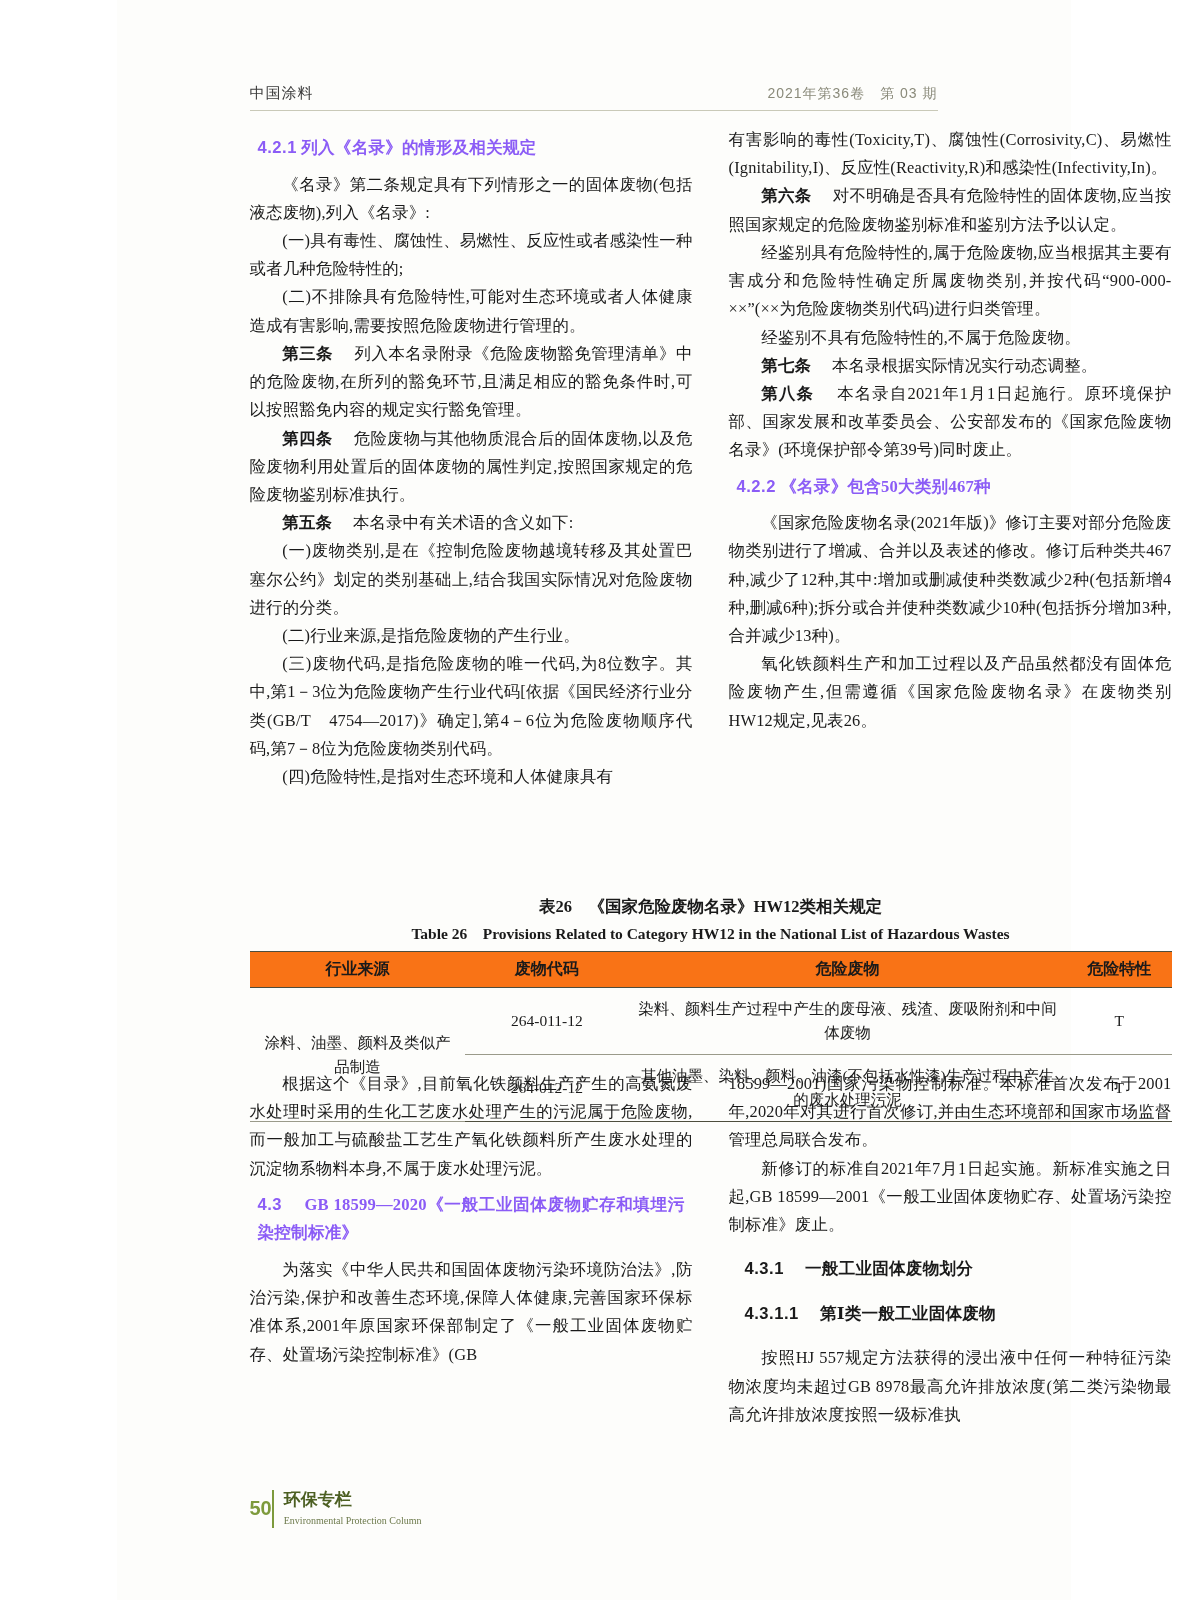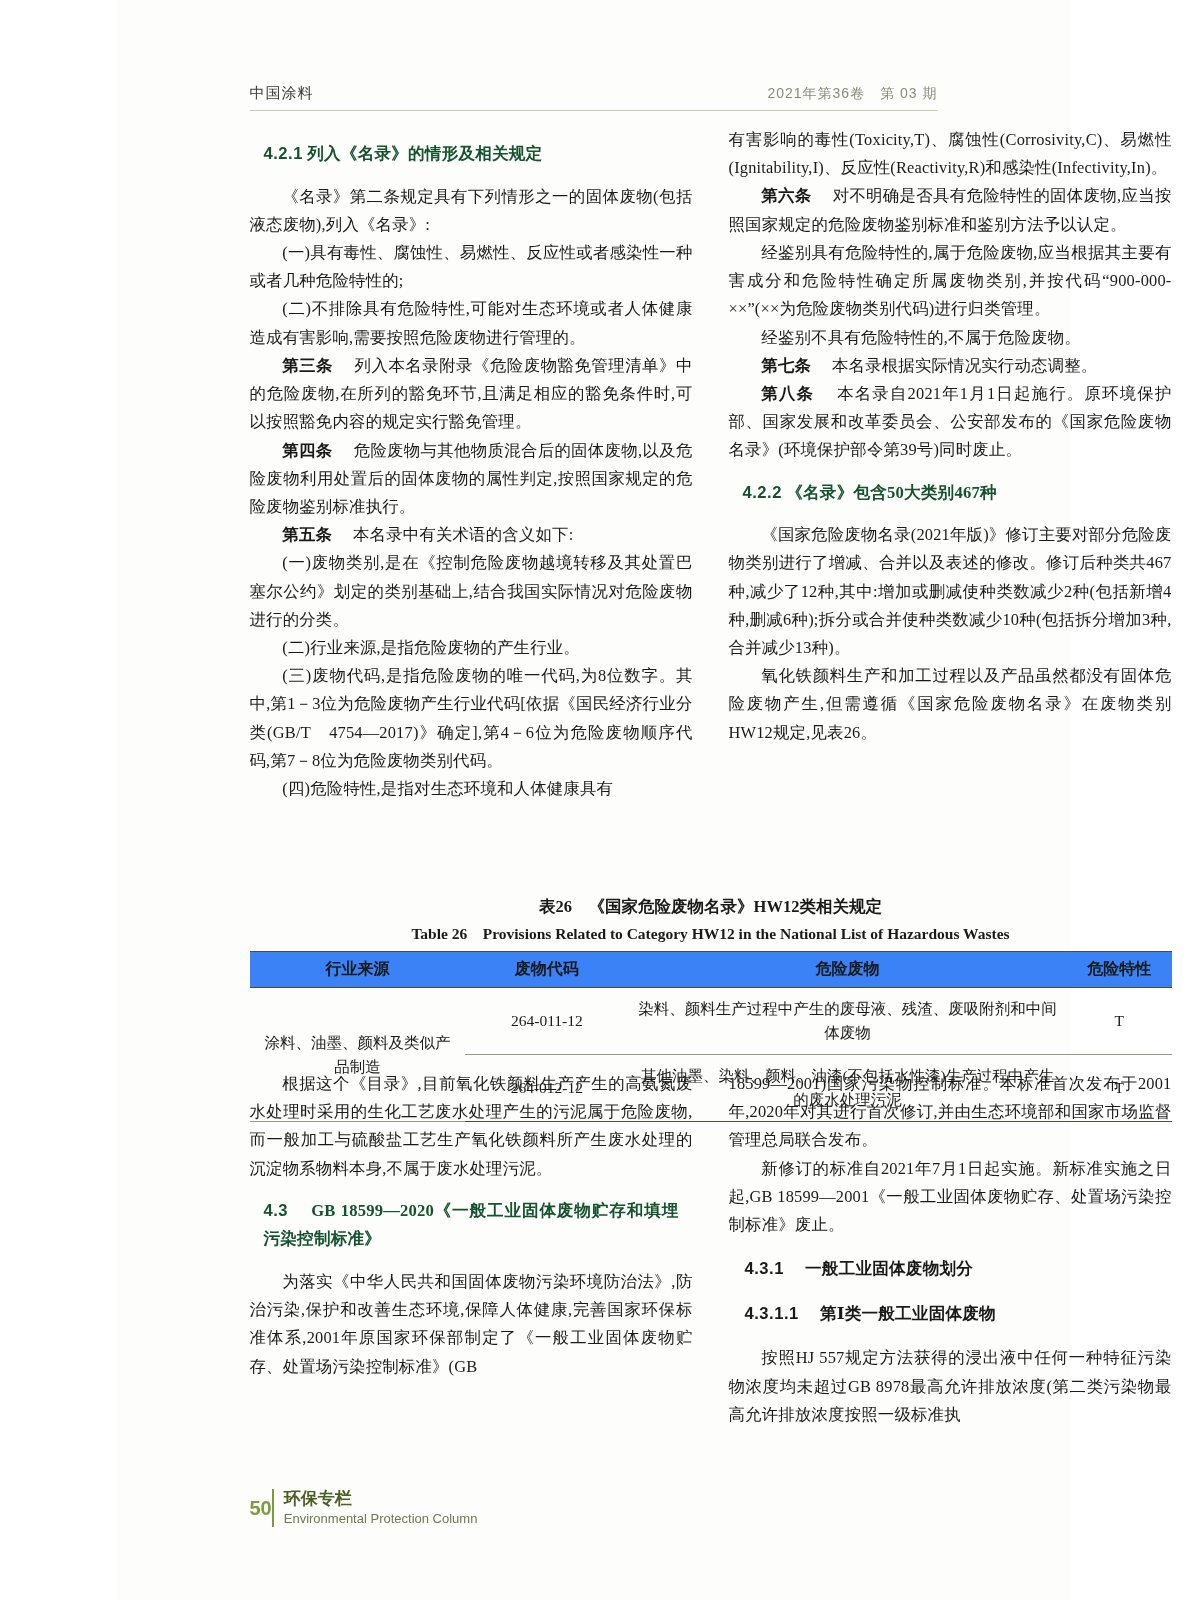--- a/index.html
+++ b/index.html
@@ -69,23 +69,23 @@
   }
   p.indent {
     text-indent: 2em;
   }
   .bold {
     font-weight: bold;
   }
   .sec-head {
     font-size: 16.6px;
     line-height: 1.72;
-    color: #14532d;
-    font-weight: bold;
-    margin: 14px;
+    color: #8b5cf6;
+    font-weight: bold;
+    margin: 8px;
     font-family: "Liberation Serif", serif;
   }
   .sec-head .num {
     font-family: "Liberation Sans", sans-serif;
     letter-spacing: 0.5px;
   }
   .sec-head-dark {
     font-size: 16.6px;
     line-height: 1.72;
     color: #1a1a1a;
@@ -116,21 +116,21 @@
     line-height: 1.7;
     font-family: "Liberation Serif", serif;
     margin-bottom: 4px;
   }
   table.data {
     width: 100%;
     border-collapse: collapse;
     font-size: 15.5px;
   }
   table.data thead th {
-    background: #3b82f6;
+    background: #f97316;
     font-weight: bold;
     padding: 7px 4px;
     text-align: center;
     border-top: 1.6px solid #4d4d3d;
     border-bottom: 1px solid #4d4d3d;
     font-size: 16px;
   }
   table.data td {
     padding: 9px 8px;
     text-align: center;
@@ -179,23 +179,23 @@
     background: #7d9a3c;
     margin-right: 10px;
   }
   .footer .fcn {
     font-size: 17px;
     font-weight: bold;
     color: #4c5f22;
     line-height: 1.2;
   }
   .footer .fen {
-    font-size: 13px;
+    font-size: 10px;
     color: #6d7a4c;
-    font-family: Liberation Sans, sans-serif;
+    font-family: Liberation Serif, serif;
     line-height: 1.3;
   }
 </style>
 </head>
 <body>
 
 <div class="page">
 
   <div class="page-header">
     <span class="journal">中国涂料</span>

